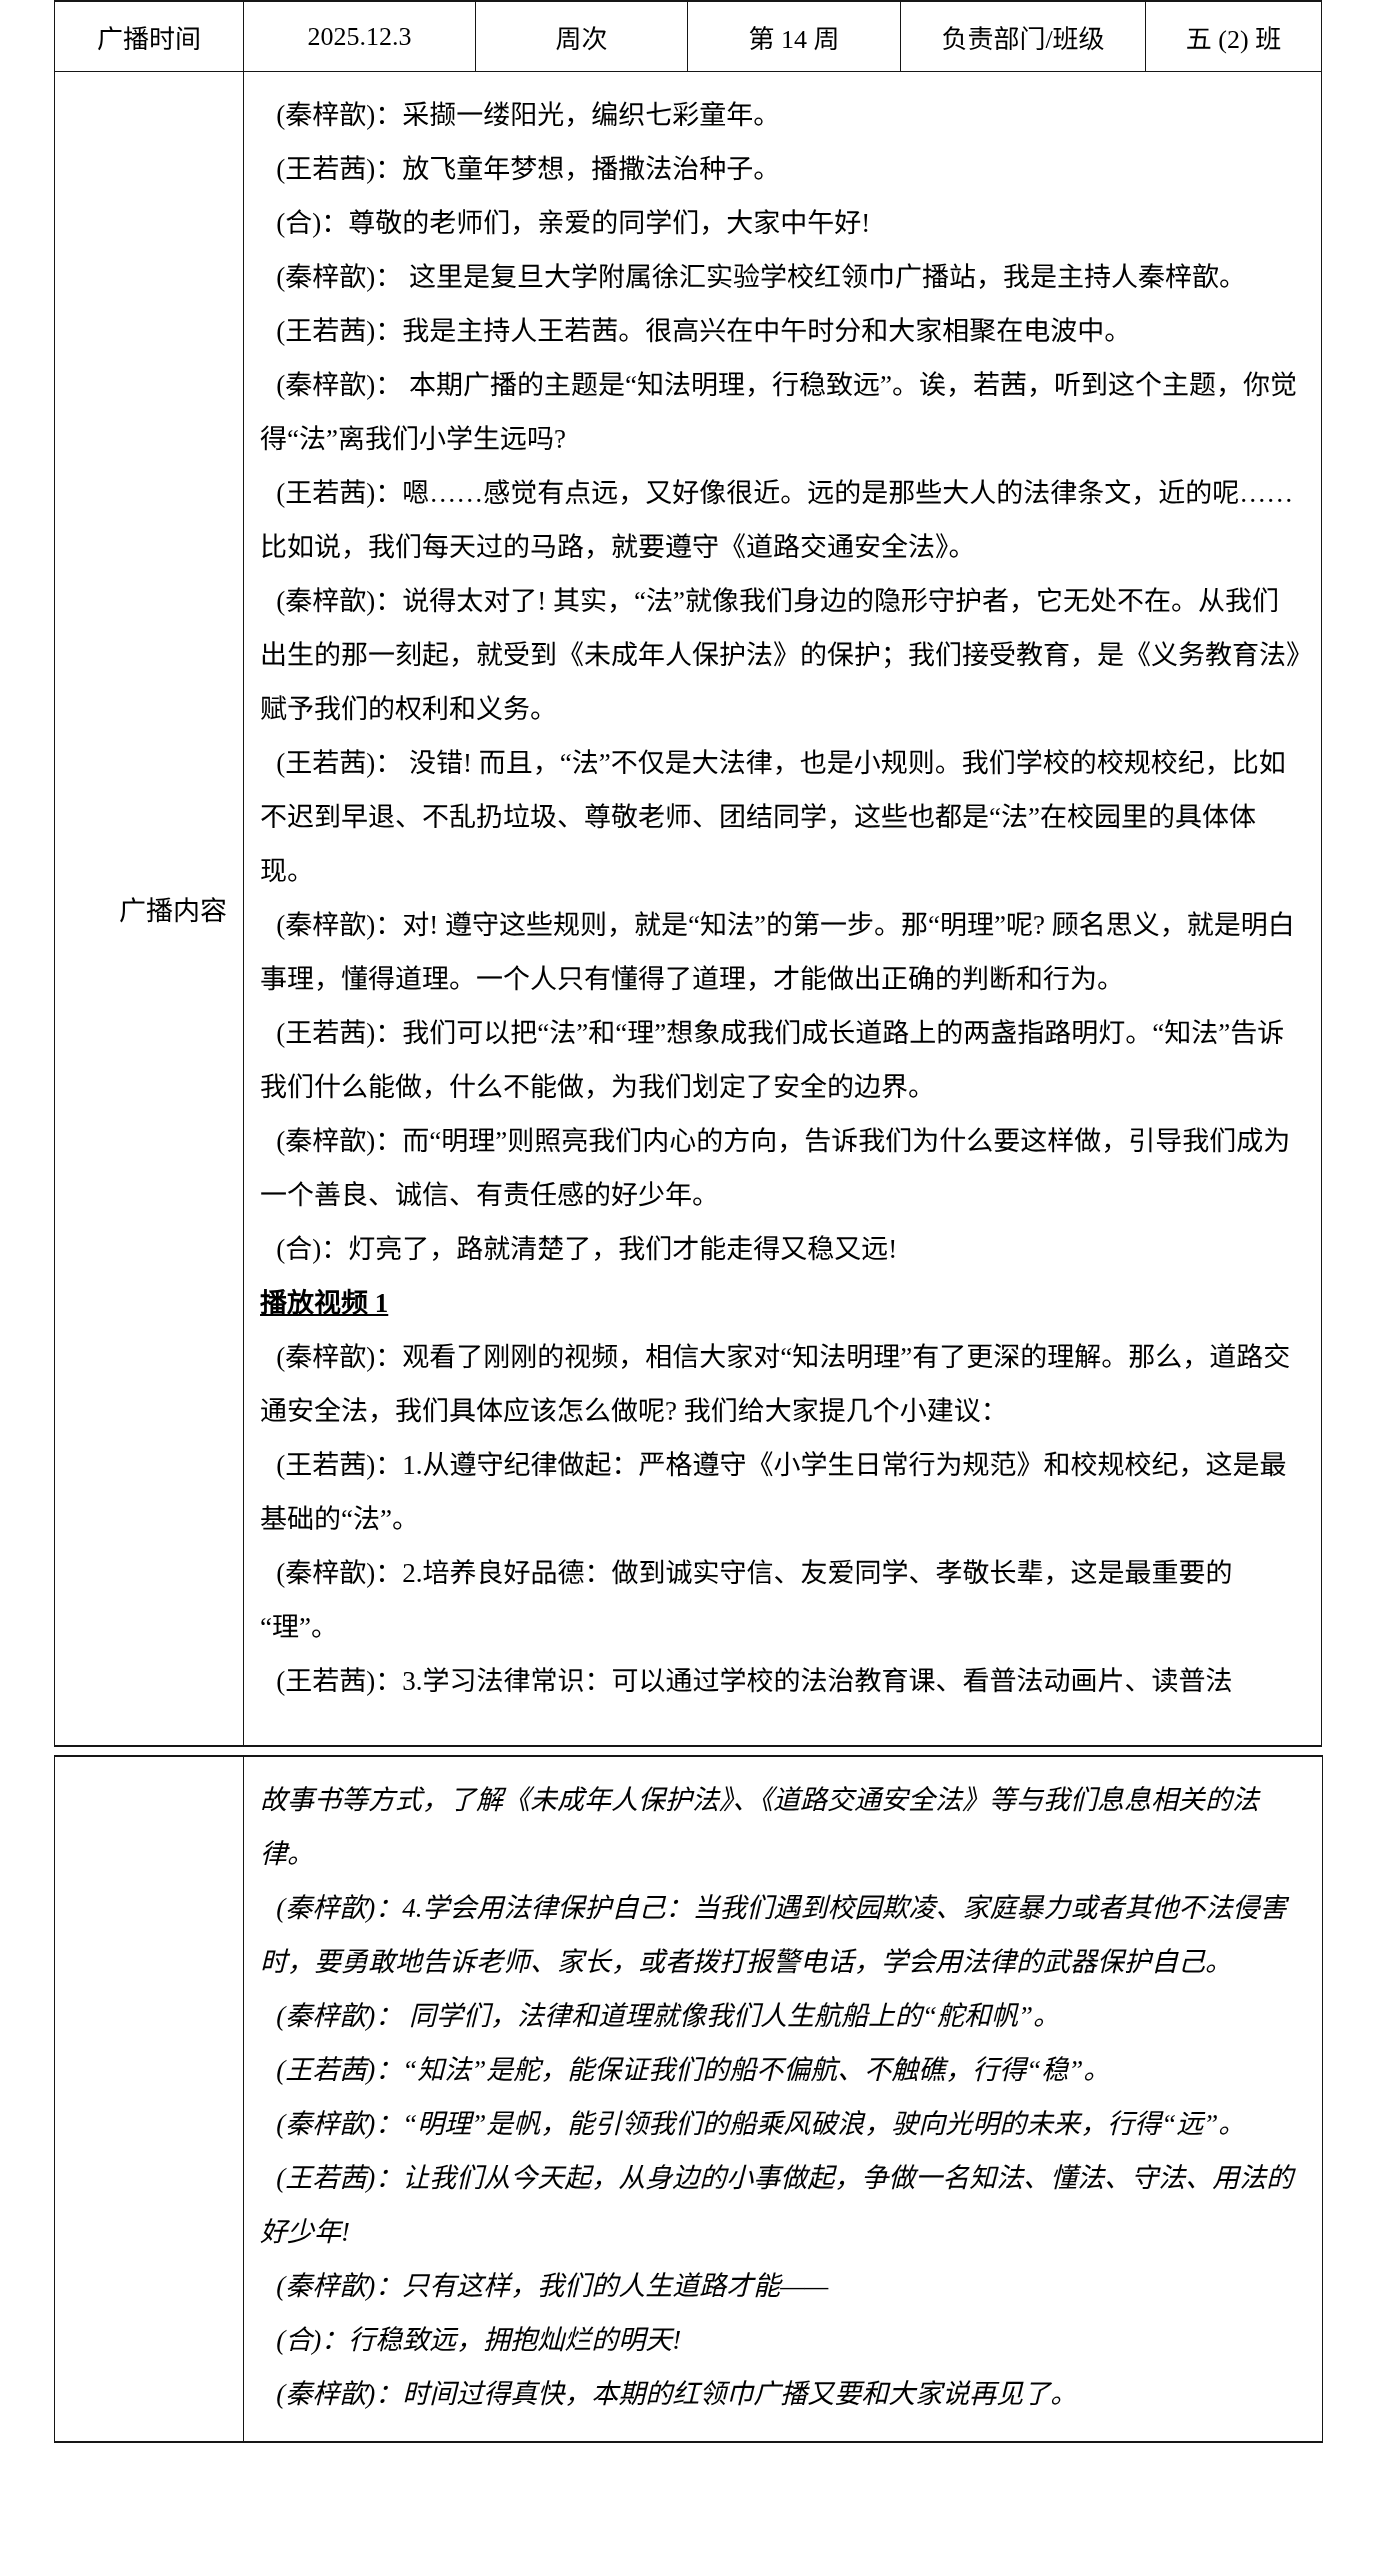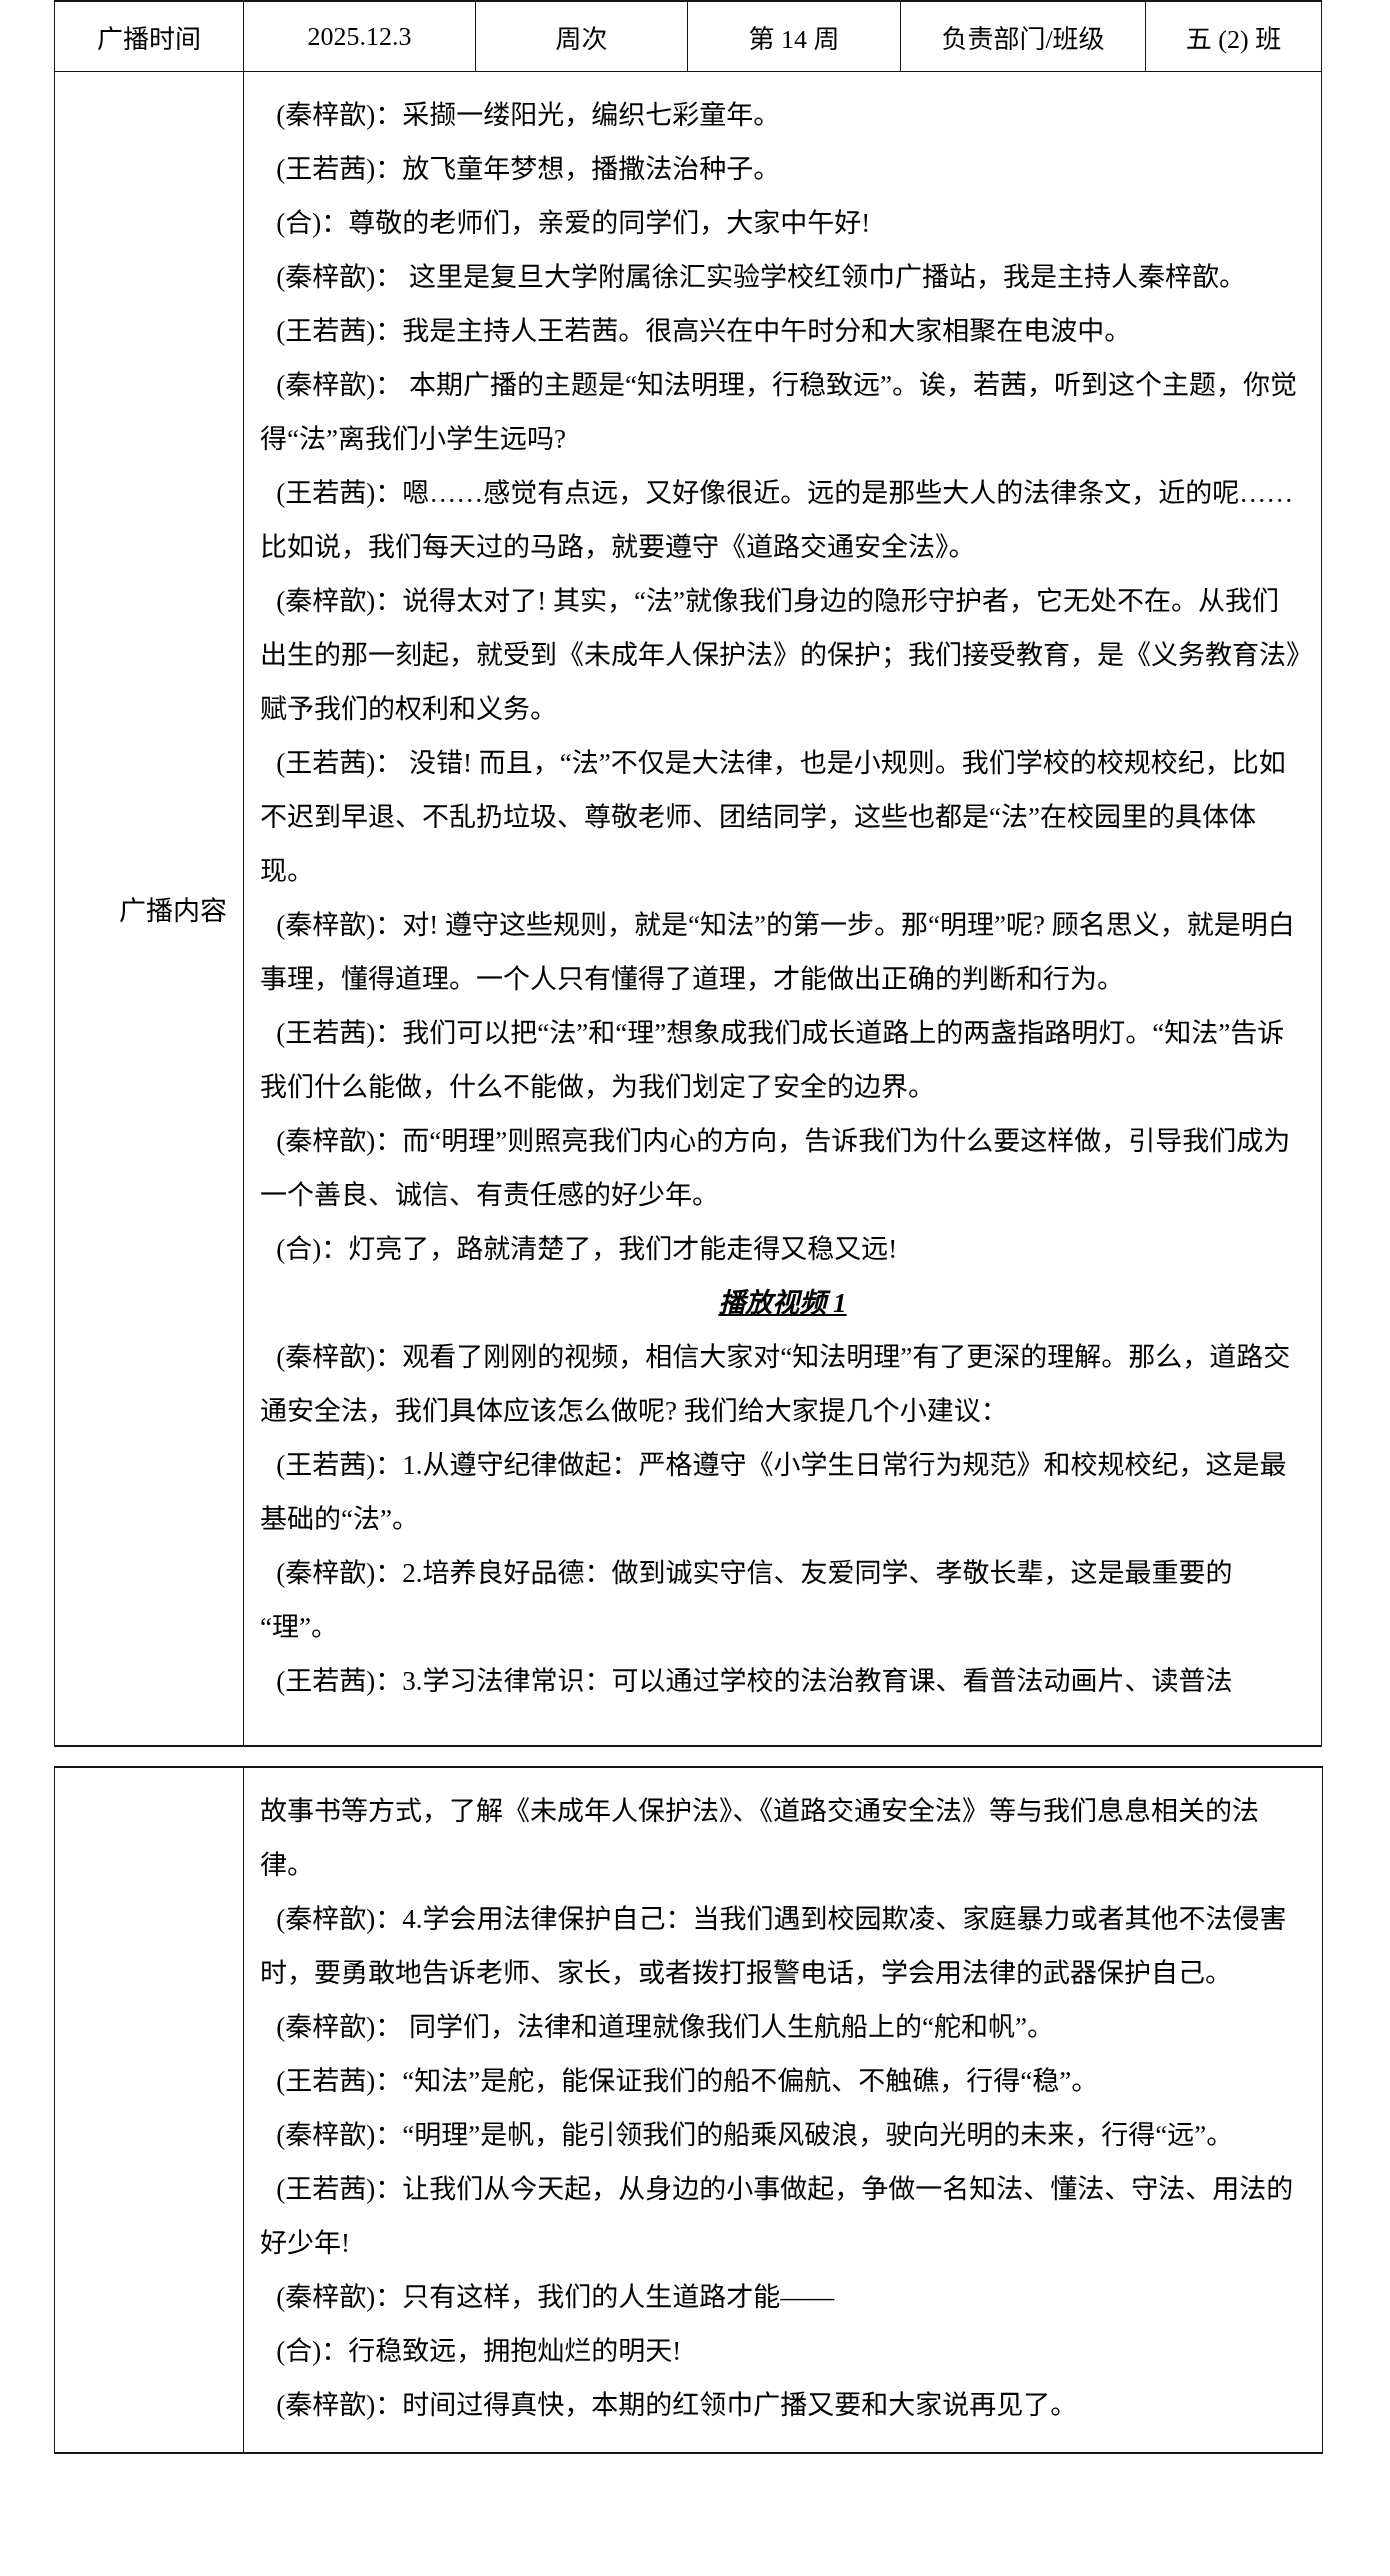--- a/index.html
+++ b/index.html
@@ -35,23 +35,24 @@
   table.sheet td {
     border: 1.4px solid #161616;
     padding: 16px;
     overflow: hidden;
   }
   table.t1 {
     border-top: 2.7px solid #161616;
     border-bottom: 2.7px solid #161616;
   }
   table.t2 {
-    margin-top: 19px;
+    margin-top: 8px;
     border-top: 2.7px solid #161616;
     border-bottom: 2.7px solid #161616;
+    font-style: italic;
   }
   td.hc {
     height: 36px;
     text-align: center;
     vertical-align: middle;
     font-size: 26px;
     white-space: nowrap;
   }
   tr.r2 td.hc { height: 37px; }
   td.theme {
@@ -74,23 +75,21 @@
     text-align: left;
   }
   .para {
     margin: 0;
     text-indent: 16.3px;
     word-break: break-all;
   }
   .para.continuation { text-indent: 0; }
   .para.video-cue {
     text-indent: 0;
-    text-align: center;
     font-weight: bold;
-    font-style: italic;
     text-decoration: underline;
   }
 </style>
 </head>
 <body>
 
 <div class="page">
 
 
   <table class="sheet t1">

